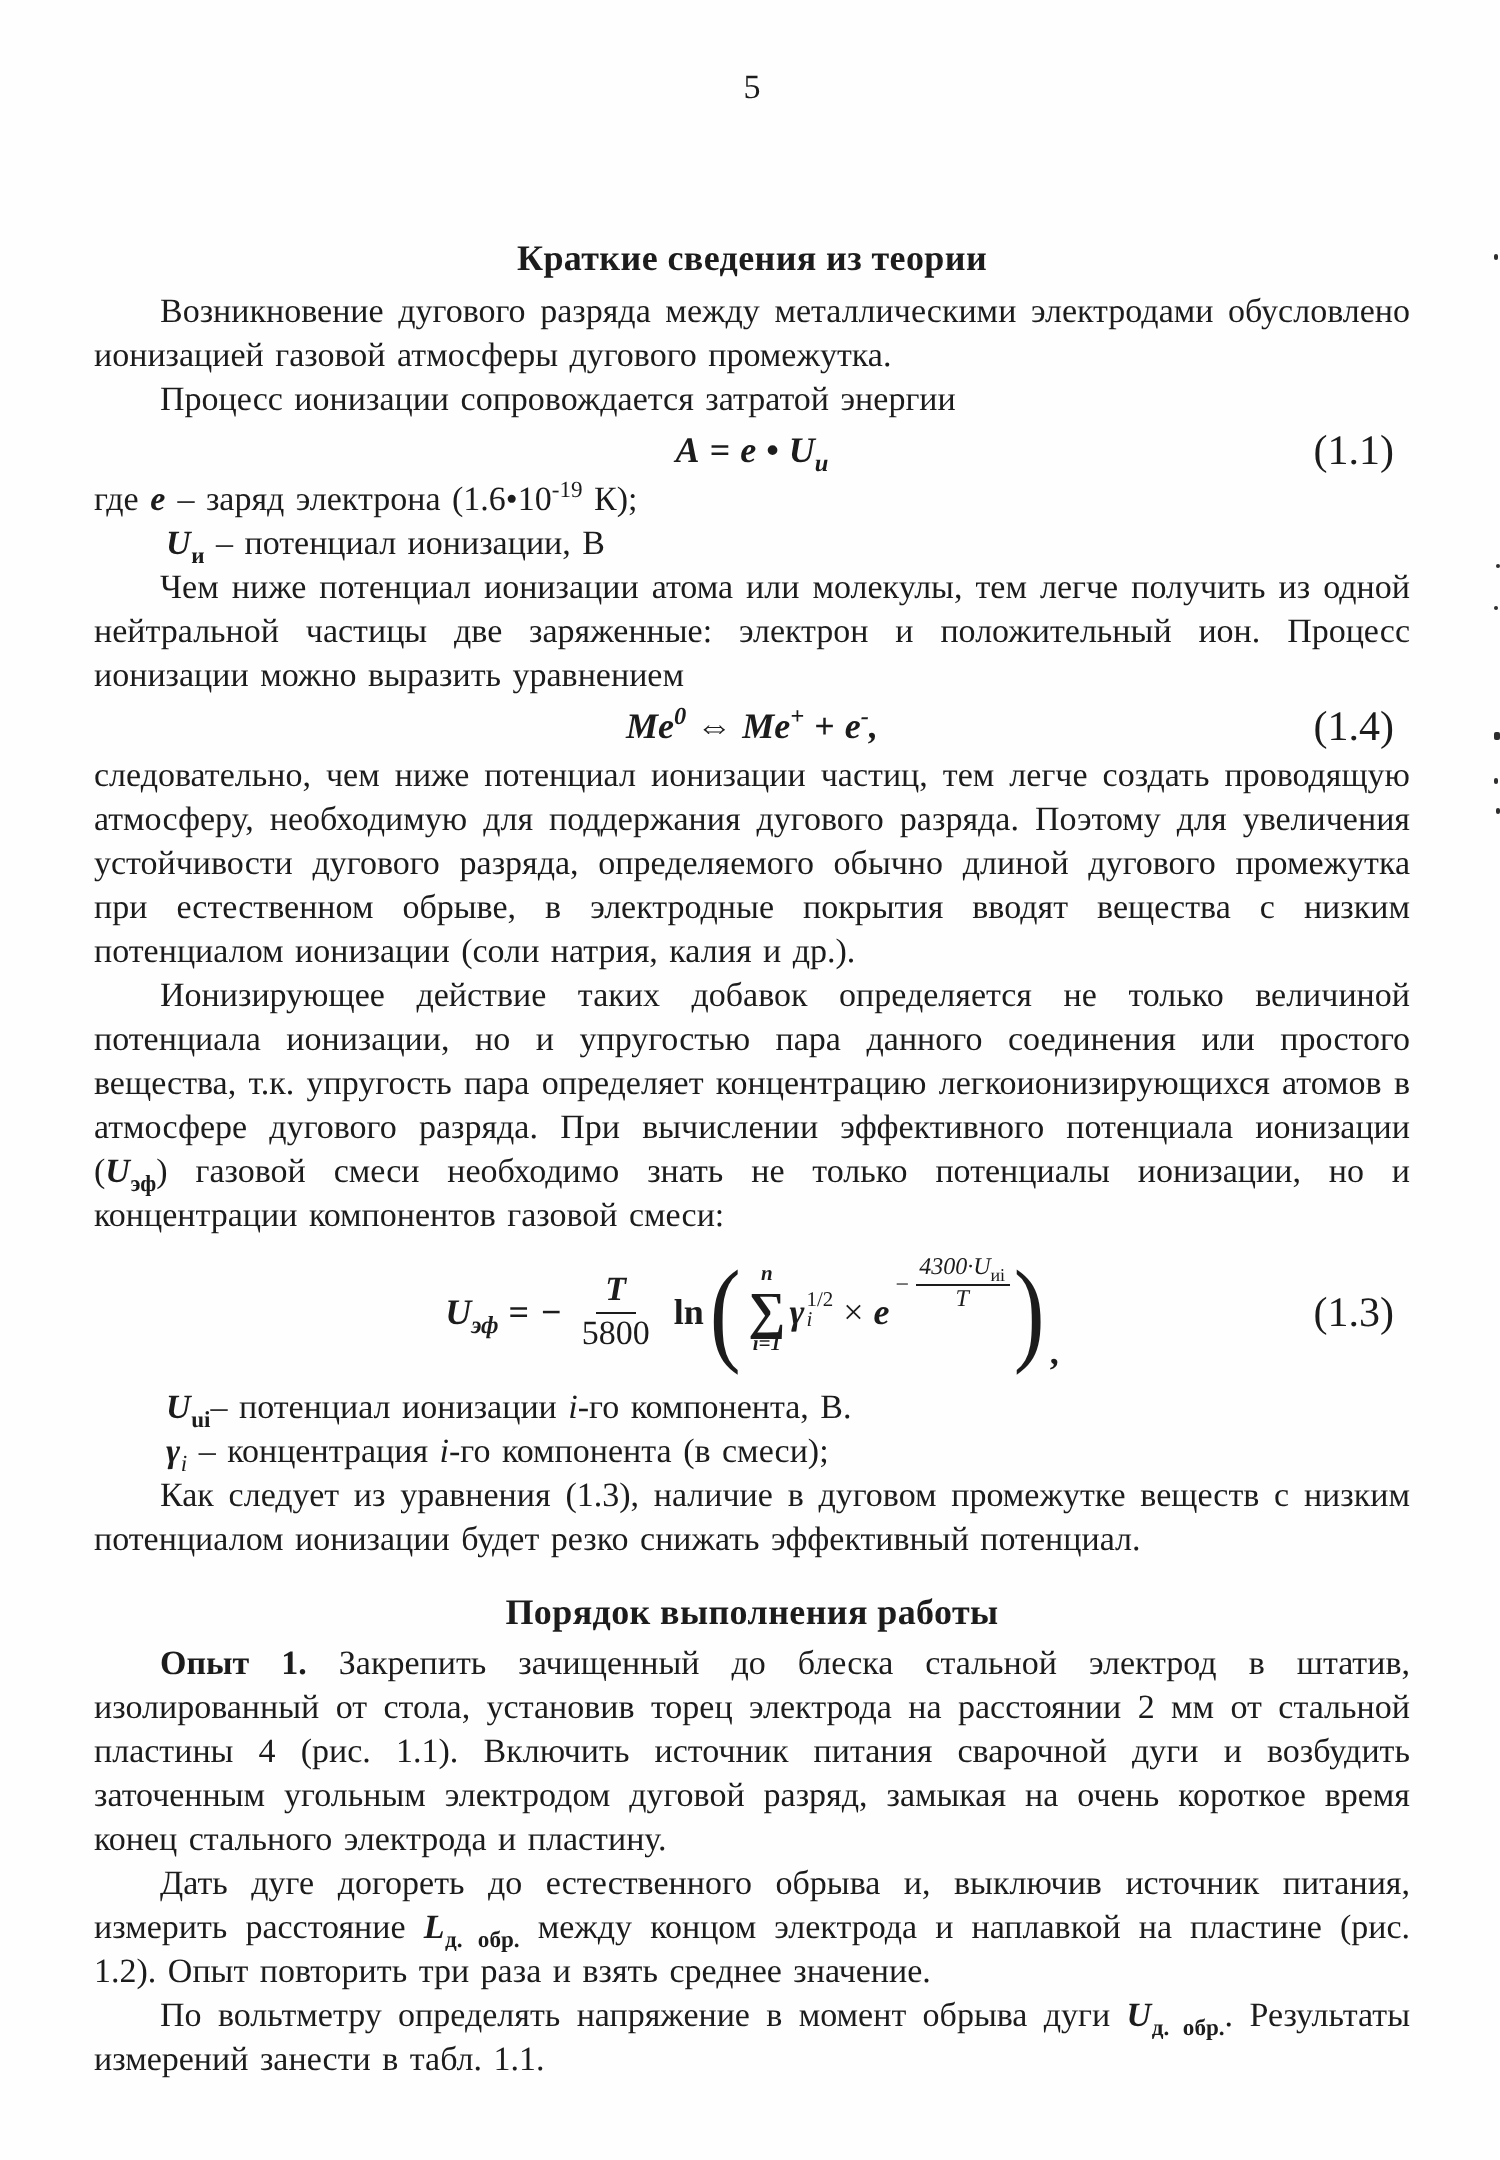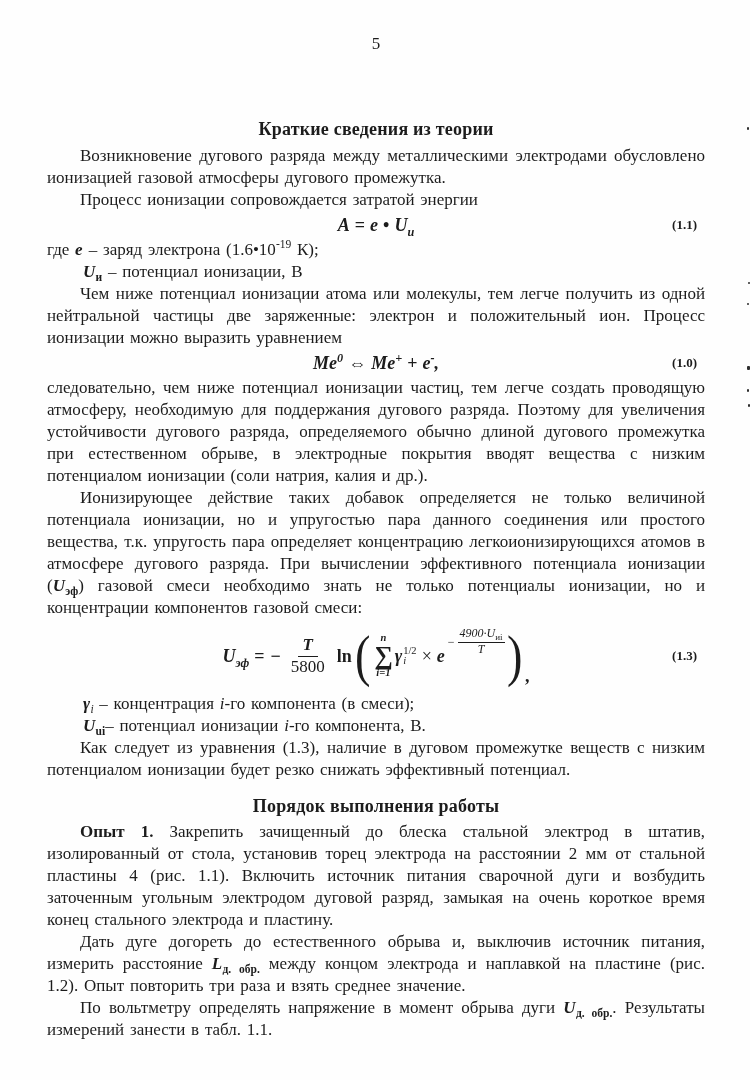--- a/index.html
+++ b/index.html
@@ -52,22 +52,22 @@
     justify-content: center;
     font-size: 18px;
     line-height: 24px;
     margin: 2px 0;
   }
   .eq-label {
     position: absolute;
     right: 8px;
     top: 50%;
     transform: translateY(-50%);
-    font-size: 13px;
-    font-weight: bold;
+    font-size: 21px;
+    font-weight: normal;
     font-style: normal;
   }
   .mvar  { font-weight: bold; font-style: italic; }
   .mop   { font-weight: bold; font-style: normal; padding: 0 5px; }
   .eq3-row { margin: 5px 0; height: 64px; }
   .frac {
     display: inline-flex; flex-direction: column;
     align-items: center; vertical-align: middle;
     margin: 0 4px; line-height: 1.1; font-size: 17px;
   }
@@ -127,21 +127,21 @@
 
   <p class="indent">Чем ниже потенциал ионизации атома или молекулы, тем легче получить из одной нейтральной частицы две заряженные: электрон и положительный ион. Процесс ионизации можно выразить уравнением</p>
 
   <div class="eq-row">
     <span class="mvar"><span>Me</span><sup>0</sup></span>
     <span class="mop">⇔</span>
     <span class="mvar"><span>Me</span><sup>+</sup></span>
     <span class="mop">+</span>
     <span class="mvar"><span>e</span><sup>-</sup></span>
     <span class="mvar">,</span>
-    <span class="eq-label">(1.0)</span>
+    <span class="eq-label">(1.4)</span>
   </div>
 
   <p>следовательно, чем ниже потенциал ионизации частиц, тем легче создать проводящую атмосферу, необходимую для поддержания дугового разряда. Поэтому для увеличения устойчивости дугового разряда, определяемого обычно длиной дугового промежутка при естественном обрыве, в электродные покрытия вводят вещества с низким потенциалом ионизации (соли натрия, калия и др.).</p>
   <p class="indent">Ионизирующее действие таких добавок определяется не только величиной потенциала ионизации, но и упругостью пара данного соединения или простого вещества, т.к. упругость пара определяет концентрацию легкоионизирующихся атомов в атмосфере дугового разряда. При вычислении эффективного потенциала ионизации (<b><i>U</i><sub>эф</sub></b>) газовой смеси необходимо знать не только потенциалы ионизации, но и концентрации компонентов газовой смеси:</p>
 
   <div class="eq-row eq3-row">
     <span class="mvar"><span>U</span><sub>эф</sub></span>
     <span class="mop">=</span>
     <span class="mop" style="padding:0 1px;">−</span>
     <span class="frac">
@@ -158,31 +158,31 @@
     <span class="mvar"><span>γ</span></span>
     <span class="stack">
       <span>1/2</span>
       <span style="font-style:italic">i</span>
     </span>
     <span class="mop" style="font-weight:normal">×</span>
     <span class="mvar">e</span>
     <span class="exp">
       <span style="margin-right:3px">−</span>
       <span class="efrac">
-        <span class="num"><i>4900·U</i><sub style="font-size:75%">иi</sub></span>
+        <span class="num"><i>4300·U</i><sub style="font-size:75%">иi</sub></span>
         <span class="den mvar" style="font-weight:normal">T</span>
       </span>
     </span>
     <span class="bigparen">)</span>
     <span class="eq-comma">,</span>
     <span class="eq-label">(1.3)</span>
   </div>
 
+  <p class="defline di"><b><i>U</i><sub>ui</sub></b>– потенциал ионизации <i>i</i>-го компонента, В.</p>
   <p class="defline di"><b><i>γ</i></b><sub><i>i</i></sub> – концентрация <i>i</i>-го компонента (в смеси);</p>
-  <p class="defline di"><b><i>U</i><sub>ui</sub></b>– потенциал ионизации <i>i</i>-го компонента, В.</p>
 
   <p class="indent">Как следует из уравнения (1.3), наличие в дуговом промежутке веществ с низким потенциалом ионизации будет резко снижать эффективный потенциал.</p>
 
   <div class="heading procedure">Порядок выполнения работы</div>
 
   <p class="indent"><b>Опыт 1.</b> Закрепить зачищенный до блеска стальной электрод в штатив, изолированный от стола, установив торец электрода на расстоянии 2 мм от стальной пластины 4 (рис. 1.1). Включить источник питания сварочной дуги и возбудить заточенным угольным электродом дуговой разряд, замыкая на очень короткое время конец стального электрода и пластину.</p>
   <p class="indent">Дать дуге догореть до естественного обрыва и, выключив источник питания, измерить расстояние <b><i>L</i><sub>д. обр.</sub></b> между концом электрода и наплавкой на пластине (рис. 1.2). Опыт повторить три раза и взять среднее значение.</p>
   <p class="indent">По вольтметру определять напряжение в момент обрыва дуги <b><i>U</i><sub>д. обр.</sub></b>. Результаты измерений занести в табл. 1.1.</p>
 
   <div class="speck" style="right:1px; top:127px; width:2px; height:3px;"></div>

